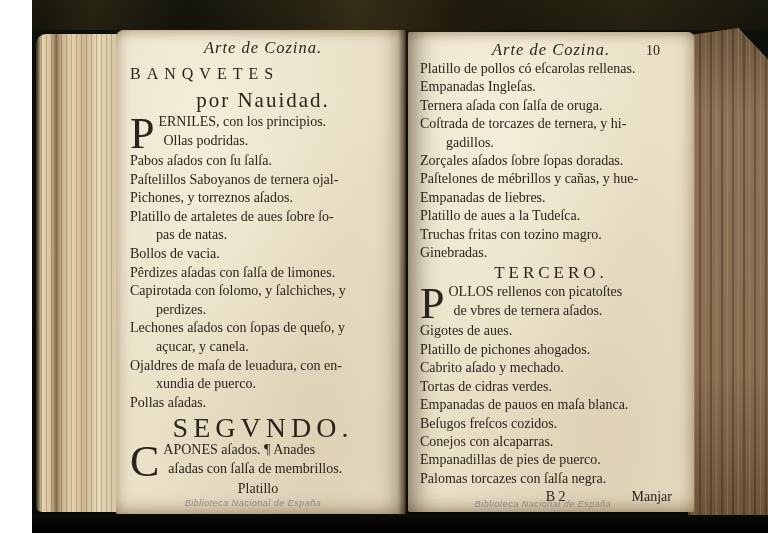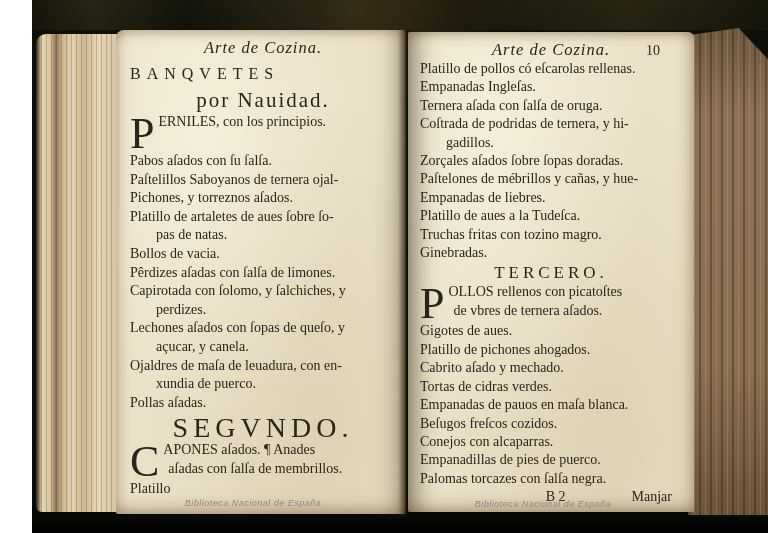--- a/index.html
+++ b/index.html
@@ -96,21 +96,21 @@
   .big-title{text-align:left;font-size:16px;letter-spacing:6px;line-height:29px;margin-top:1px;}
   .sub-title{text-align:center;font-size:21px;letter-spacing:2px;line-height:25px;}
   .course-heading{text-align:center;font-size:28px;letter-spacing:5px;line-height:26px;margin-top:3px;}
   .page-right .course-heading{font-size:17px;letter-spacing:4px;line-height:21px;margin-top:0;}
   .dropblock{display:flex;align-items:flex-start;}
   .cap{font-size:44px;line-height:37px;padding:2px 4px 0 0;}
   .dtext{display:flex;flex-direction:column;}
   .dtext .l2{padding-left:5px;}
   .line{white-space:nowrap;}
   .cont{padding-left:26px;}
-  .catchline{text-align:left;padding-right:10px;}
+  .catchline{text-align:center;padding-right:10px;}
   .sigline{position:relative;height:18px;}
   .sig{position:absolute;left:48%;}
   .sig-catch{position:absolute;right:10px;}
   .watermark{
     position:absolute;bottom:6px;left:0;right:16px;text-align:center;
     font-family:"Liberation Sans","DejaVu Sans",sans-serif;
     font-style:italic;font-size:9px;color:#8b8b85;letter-spacing:.5px;
   }
   .page-right .watermark{bottom:3px;}
 </style>
@@ -128,20 +128,21 @@
   <div class="page page-left">
     <div class="textcol">
       <div class="running-head">Arte de Cozina.</div>
       <div class="big-title">BANQVETES</div>
       <div class="sub-title">por Nauidad.</div>
 
       <div class="dropblock">
         <div class="cap">P</div>
         <div class="dtext">
           <div class="line">ERNILES, con los principios.</div>
+          <div class="line l2">Ollas podridas.</div>
         </div>
       </div>
 
       <div class="line">Pabos aſados con ſu ſalſa.</div>
       <div class="line">Paſtelillos Saboyanos de ternera ojal-</div>
       <div class="line">Pichones, y torreznos aſados.</div>
       <div class="line">Platillo de artaletes de aues ſobre ſo-</div>
       <div class="line cont">pas de natas.</div>
       <div class="line">Bollos de vacia.</div>
       <div class="line">Pêrdizes aſadas con ſalſa de limones.</div>
@@ -173,21 +174,21 @@
   <div class="page page-right">
     <div class="textcol">
       <div class="running-head head-row">
         <span>Arte de Cozina.</span>
         <span class="folio">10</span>
       </div>
 
       <div class="line">Platillo de pollos có eſcarolas rellenas.</div>
       <div class="line">Empanadas Ingleſas.</div>
       <div class="line">Ternera aſada con ſalſa de oruga.</div>
-      <div class="line">Coſtrada de podridas de ternera, y hi-</div>
+      <div class="line">Coſtrada de torcazes de ternera, y hi-</div>
       <div class="line cont">gadillos.</div>
       <div class="line">Zorçales aſados ſobre ſopas doradas.</div>
       <div class="line">Paſtelones de mébrillos y cañas, y hue-</div>
       <div class="line">Empanadas de liebres.</div>
       <div class="line">Platillo de aues a la Tudeſca.</div>
       <div class="line">Truchas fritas con tozino magro.</div>
       <div class="line">Ginebradas.</div>
 
       <div class="course-heading">TERCERO.</div>
 

